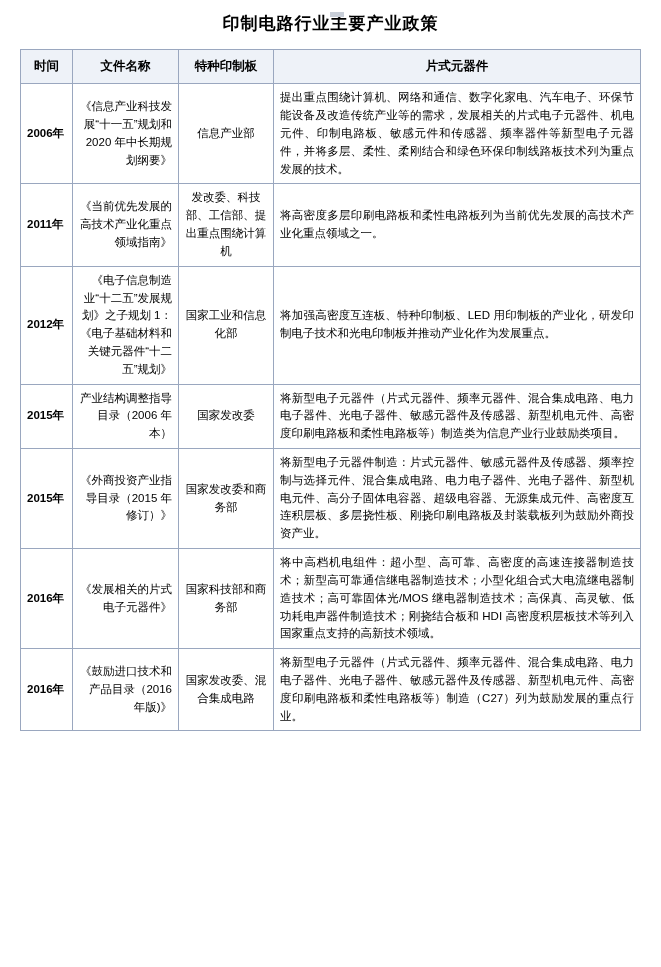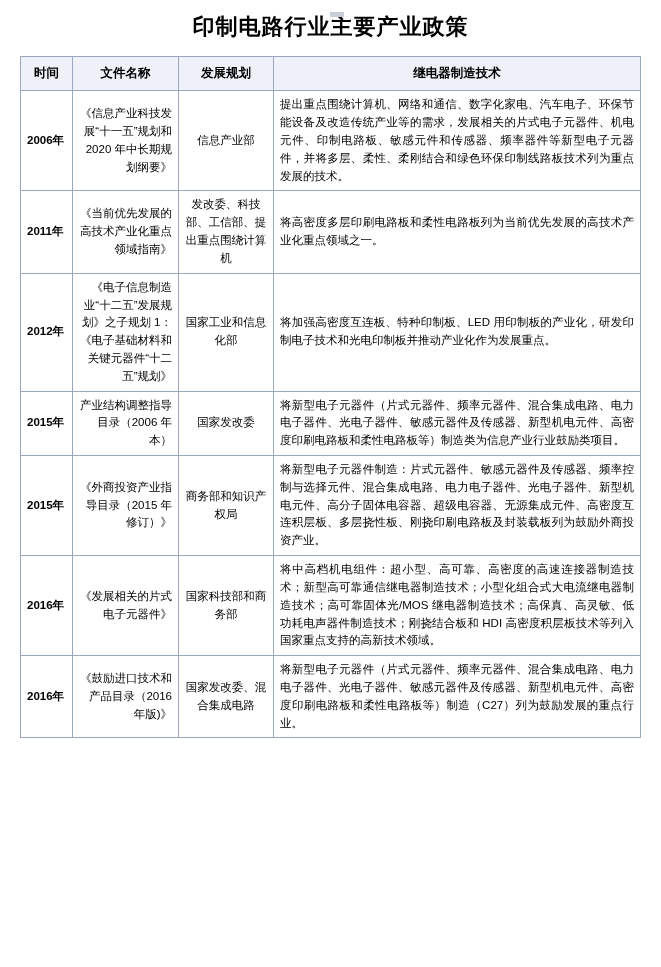--- a/index.html
+++ b/index.html
@@ -17,21 +17,21 @@
   }
   .page {
     width: 661px;
     height: 967px;
     box-sizing: border-box;
     padding: 0;
     position: relative;
   }
   .doc-title {
     text-align: center;
-    font-size: 22px;
+    font-size: 17px;
     font-weight: bold;
     letter-spacing: 1px;
     margin: 12px 0 14px 0;
     color: #000;
   }
   table.policy-table {
     border-collapse: collapse;
     margin: 0 auto;
     width: 620px;
     table-layout: fixed;
@@ -97,22 +97,22 @@
     <colgroup>
       <col class="c-time">
       <col class="c-doc">
       <col class="c-org">
       <col class="c-desc">
     </colgroup>
     <thead>
       <tr>
         <th>时间</th>
         <th>文件名称</th>
-        <th>发展规划</th>
-        <th>继电器制造技术</th>
+        <th>特种印制板</th>
+        <th>片式元器件</th>
       </tr>
     </thead>
     <tbody>
       <tr>
         <td class="cell-time">2006年</td>
         <td class="cell-doc">《信息产业科技发展“十一五”规划和 2020 年中长期规划纲要》</td>
         <td class="cell-org">信息产业部</td>
         <td class="cell-desc">提出重点围绕计算机、网络和通信、数字化家电、汽车电子、环保节能设备及改造传统产业等的需求，发展相关的片式电子元器件、机电元件、印制电路板、敏感元件和传感器、频率器件等新型电子元器件，并将多层、柔性、柔刚结合和绿色环保印制线路板技术列为重点发展的技术。</td>
       </tr>
       <tr>
@@ -129,21 +129,21 @@
       </tr>
       <tr>
         <td class="cell-time">2015年</td>
         <td class="cell-doc">产业结构调整指导目录（2006 年本）</td>
         <td class="cell-org">国家发改委</td>
         <td class="cell-desc">将新型电子元器件（片式元器件、频率元器件、混合集成电路、电力电子器件、光电子器件、敏感元器件及传感器、新型机电元件、高密度印刷电路板和柔性电路板等）制造类为信息产业行业鼓励类项目。</td>
       </tr>
       <tr>
         <td class="cell-time">2015年</td>
         <td class="cell-doc">《外商投资产业指导目录（2015 年修订）》</td>
-        <td class="cell-org">商务部和知识产权局</td>
+        <td class="cell-org">国家发改委和商务部</td>
         <td class="cell-desc">将新型电子元器件制造：片式元器件、敏感元器件及传感器、频率控制与选择元件、混合集成电路、电力电子器件、光电子器件、新型机电元件、高分子固体电容器、超级电容器、无源集成元件、高密度互连积层板、多层挠性板、刚挠印刷电路板及封装载板列为鼓励外商投资产业。</td>
       </tr>
       <tr>
         <td class="cell-time">2016年</td>
         <td class="cell-doc">《发展相关的片式电子元器件》</td>
         <td class="cell-org">国家科技部和商务部</td>
         <td class="cell-desc">将中高档机电组件：超小型、高可靠、高密度的高速连接器制造技术；新型高可靠通信继电器制造技术；小型化组合式大电流继电器制造技术；高可靠固体光/MOS 继电器制造技术；高保真、高灵敏、低功耗电声器件制造技术；刚挠结合板和 HDI 高密度积层板技术等列入国家重点支持的高新技术领域。</td>
       </tr>
       <tr>
         <td class="cell-time">2016年</td>

